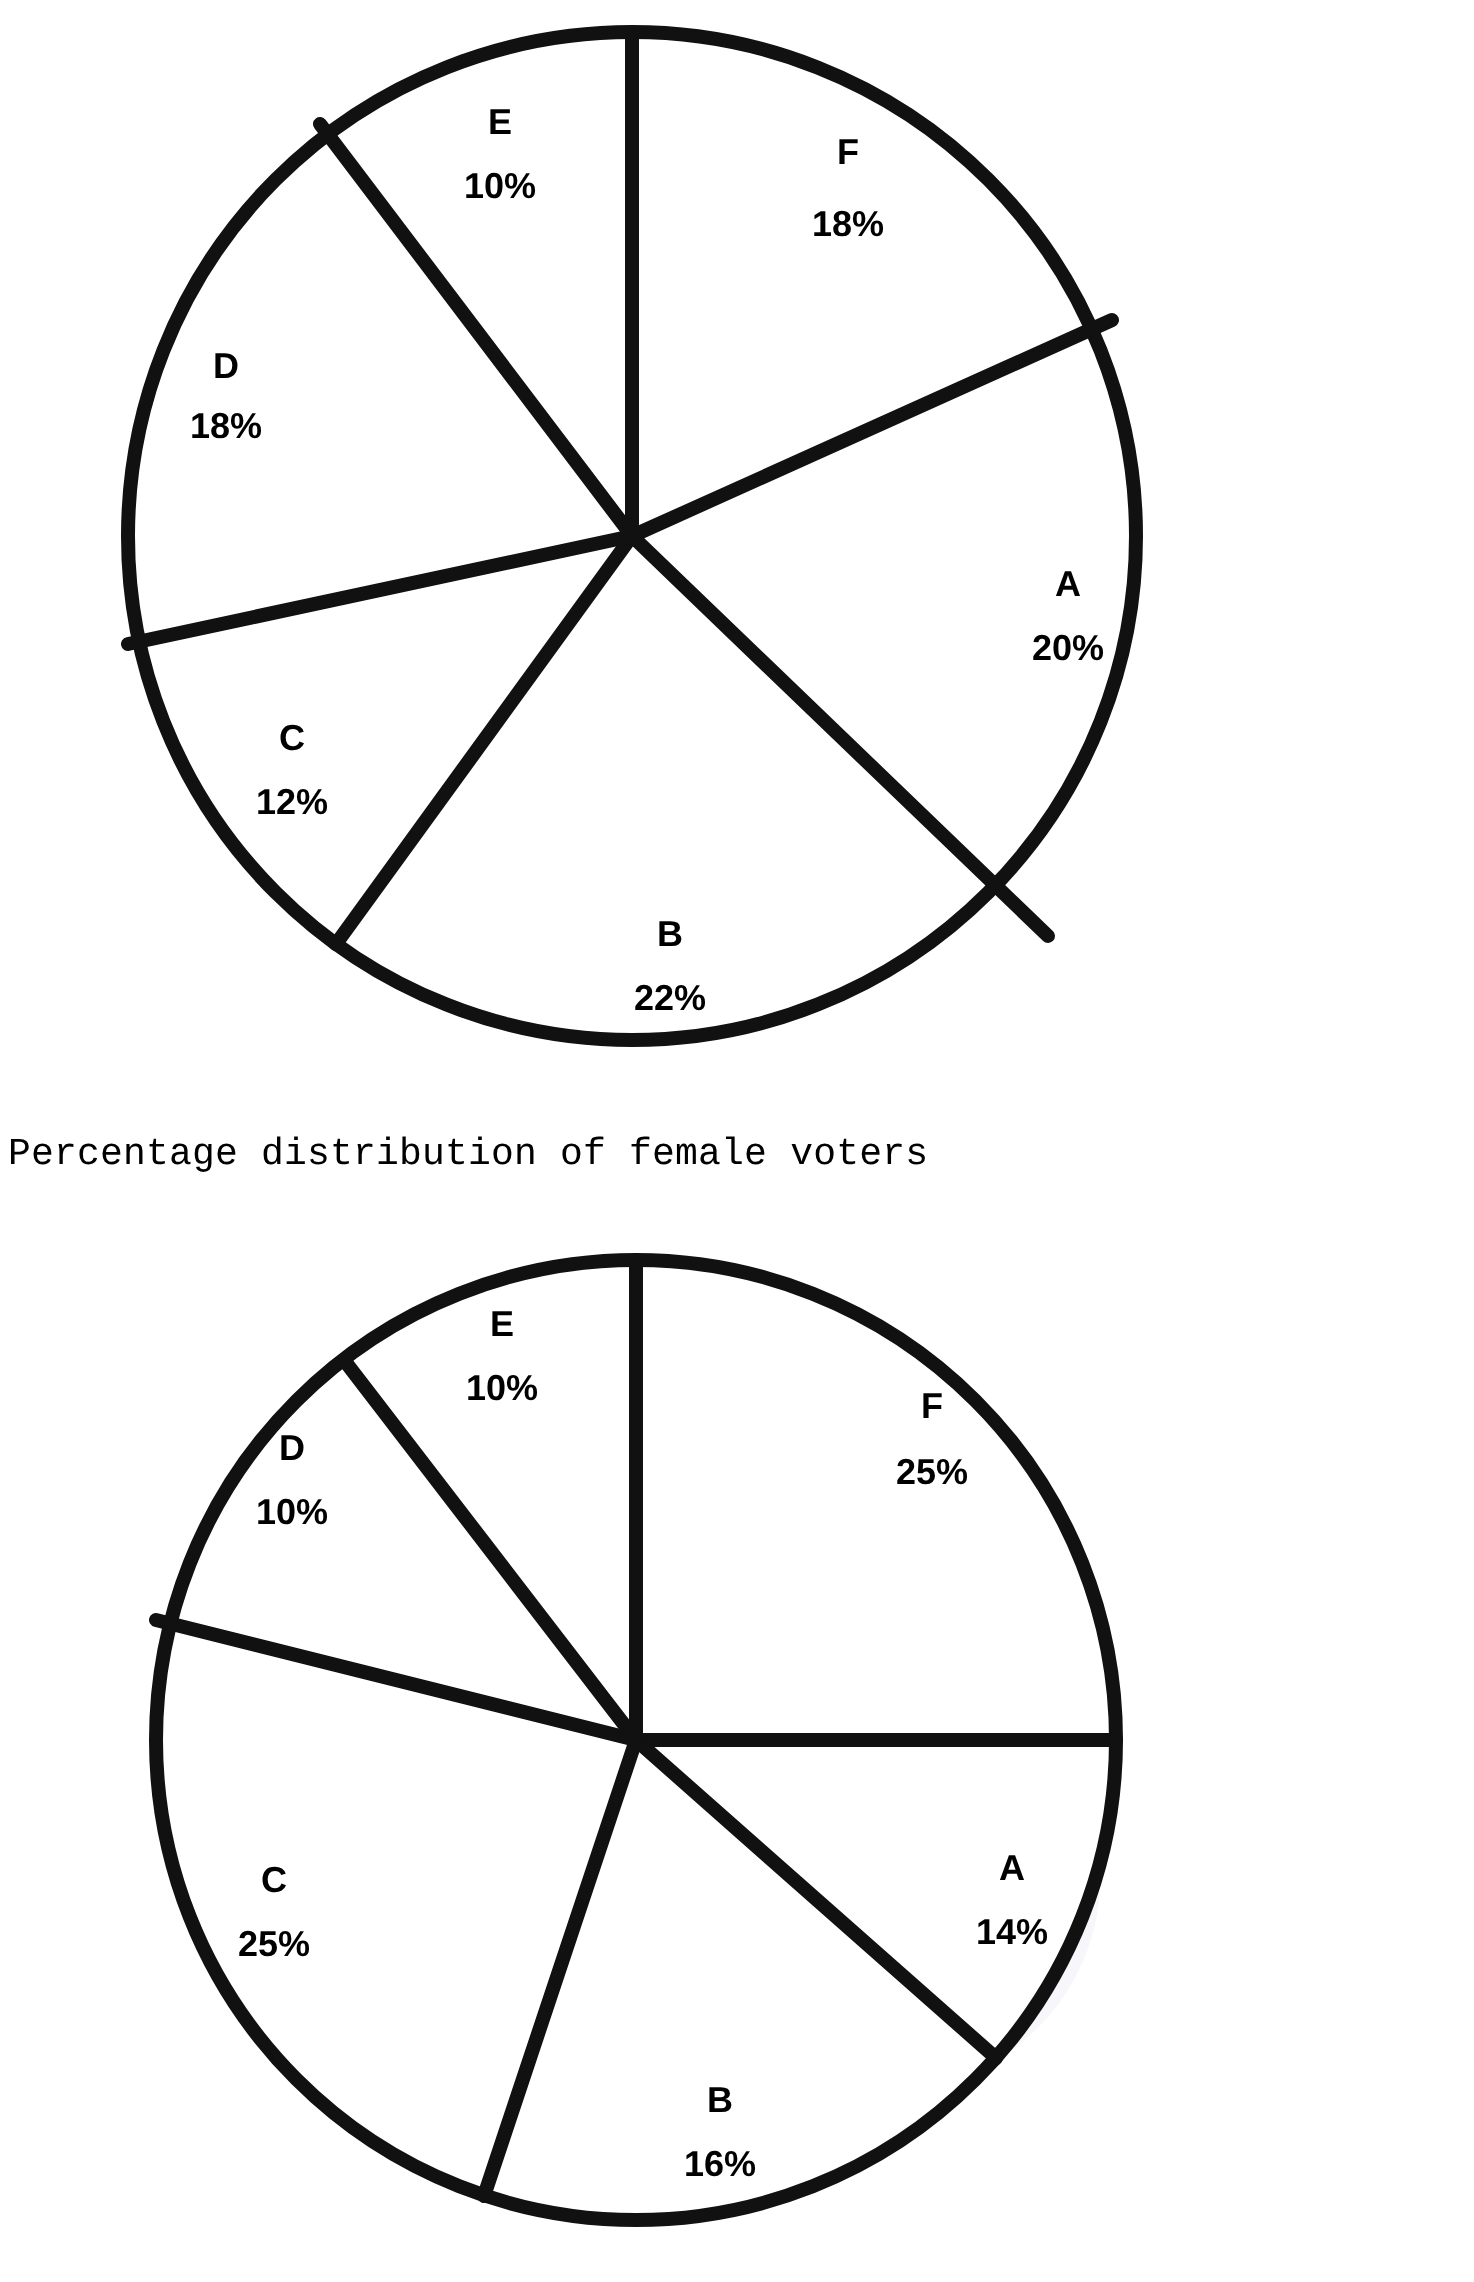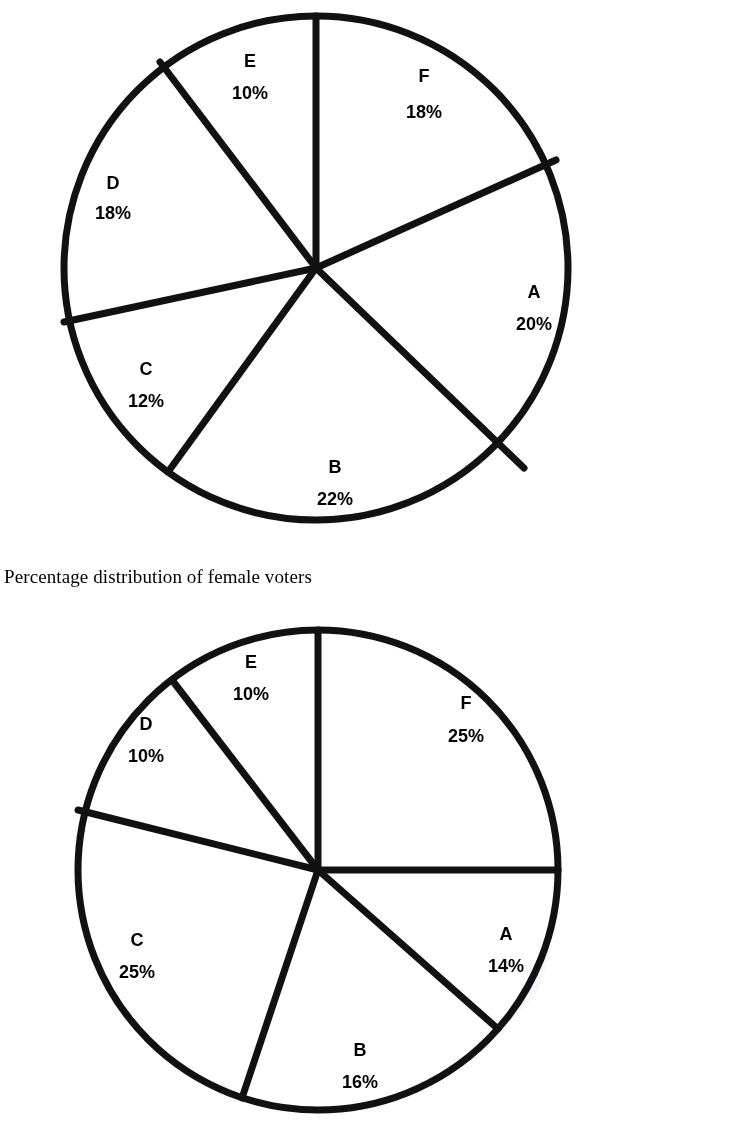--- a/index.html
+++ b/index.html
@@ -35,21 +35,21 @@
   }
   .pie-svg {
     display: block;
     margin: 0 auto;
   }
   .caption {
     position: absolute;
     left: 4px;
     top: 566px;
     font-size: 19px;
-    font-family: Liberation Serif, serif;
+    font-family: Liberation Mono, monospace;
     color: #000000;
     letter-spacing: 0.1px;
     white-space: nowrap;
   }
   .slice-label {
     font-family: "Liberation Sans", sans-serif;
     font-weight: bold;
     font-size: 18px;
     fill: #000000;
     text-anchor: middle;

